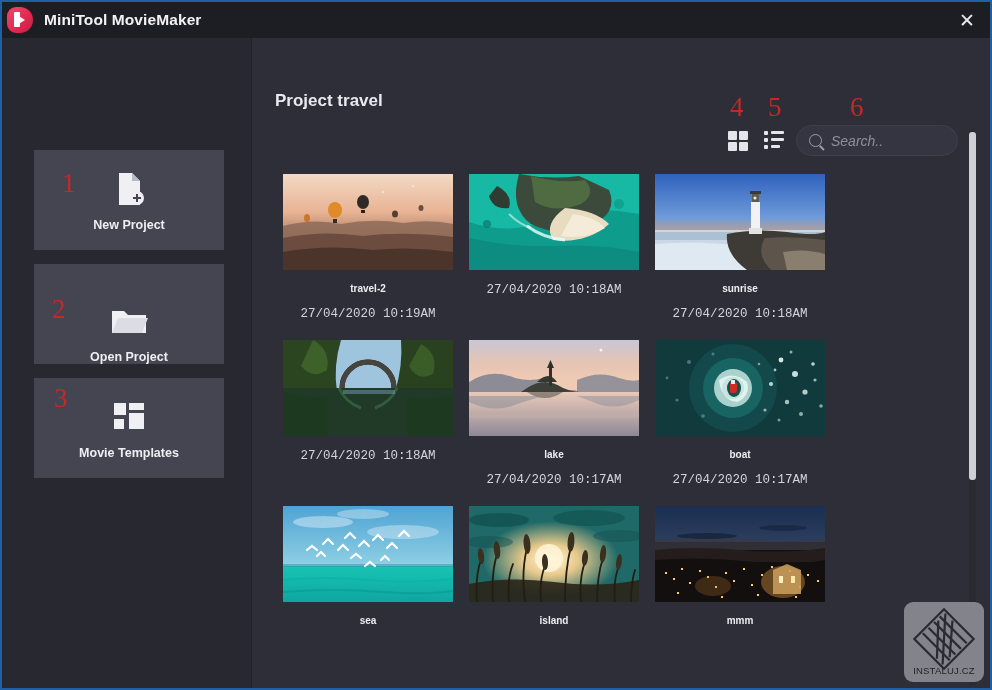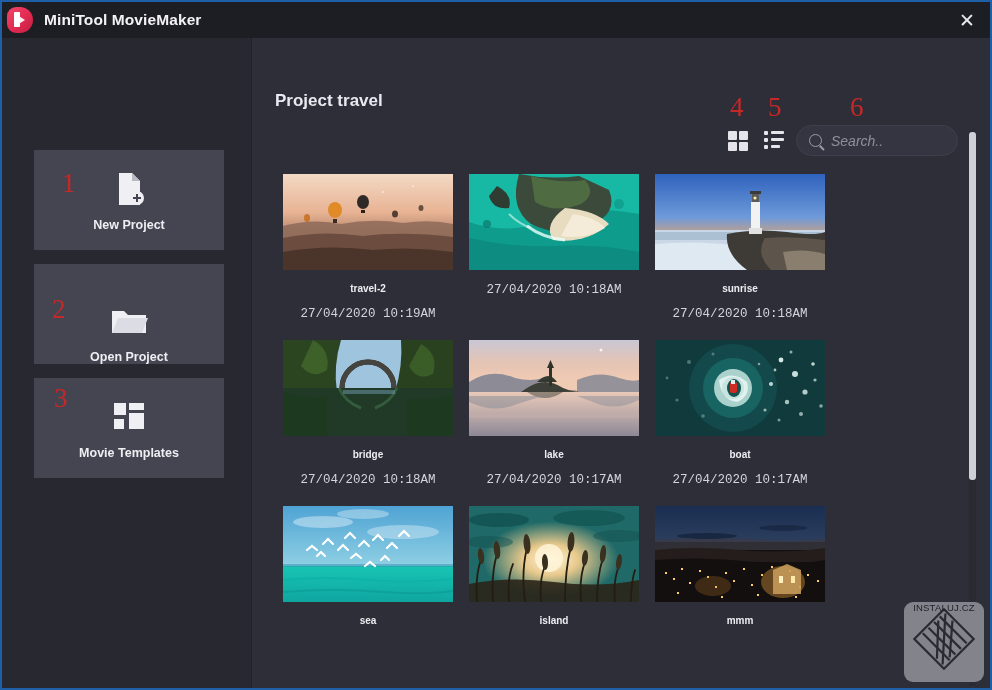--- a/index.html
+++ b/index.html
@@ -187,21 +187,21 @@
     cursor: pointer;
   }
 
   
   .watermark {
     position: absolute; right: 6px; bottom: 6px;
     width: 80px; height: 80px;
     background: #8a8a92;
     border-radius: 9px;
     display: flex; flex-direction: column;
-    align-items: center; 
+    align-items: center; justify-content: flex-end;
     padding-bottom: 6px;
     opacity: .93;
   }
   .wm-mark { position: absolute; top: 6px; left: 9px; }
   .wm-text {
     color: #1f1f26; font-size: 9.5px; letter-spacing: .2px;
     position: relative; z-index: 2;
   }
 </style>
 </head>
@@ -382,21 +382,20 @@
             <path d="M59 48 A26 26 0 0 1 111 48" fill="none" stroke="#46443e" stroke-width="5"></path>
             <rect y="48" width="170" height="48" fill="#26402a"></rect>
             <path d="M0 48 H170 V96 H0 Z" fill="#1b3324" opacity=".45"></path>
             <path d="M56 48 Q62 62 78 68" stroke="#3d6a47" stroke-width="3" fill="none" opacity=".7"></path>
             <path d="M114 48 Q108 62 92 68" stroke="#3d6a47" stroke-width="3" fill="none" opacity=".7"></path>
             <rect x="60" y="50" width="52" height="4" fill="#7fa8c4" opacity=".45"></rect>
             <path d="M0 52 Q24 60 44 56 L44 96 H0 Z" fill="#1d3a20"></path>
             <path d="M170 54 Q146 62 124 58 L124 96 H170 Z" fill="#1d3a20"></path>
           </svg>
         </div>
-        <div class="card-name">bridge</div>
         <div class="card-date">27/04/2020  10:18AM</div>
       </div>
 
       <div class="card" style="left:186px; top:166px;">
         <div class="thumb">
           <svg viewBox="0 0 170 96" preserveAspectRatio="none">
             <defs>
                 <linearGradient id="g5" x1="0" y1="0" x2="0" y2="1">
               <stop offset="0%" stop-color="#c8c7d4"></stop>
                   <stop offset="45%" stop-color="#e6c4b4"></stop>

